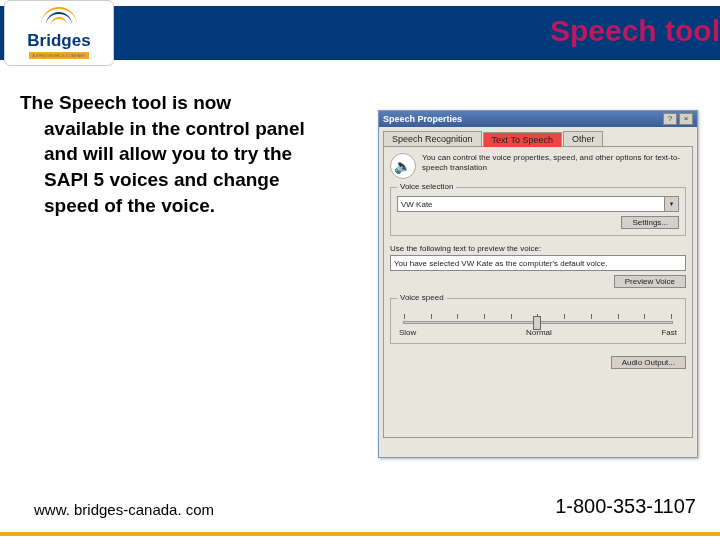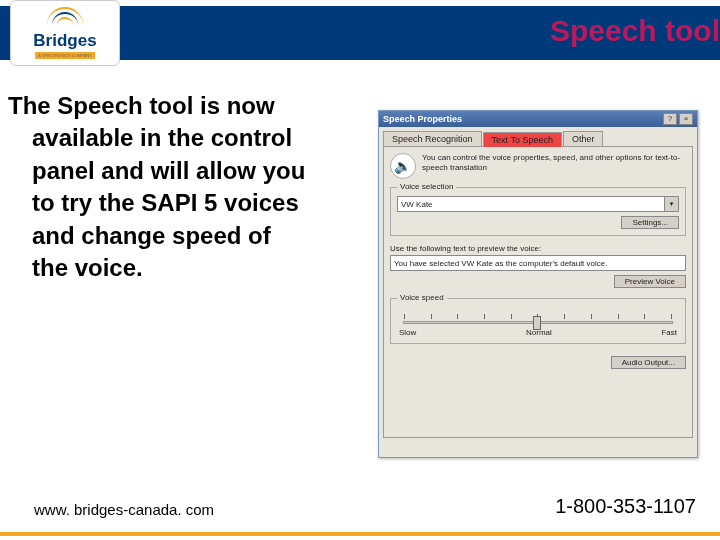--- a/index.html
+++ b/index.html
@@ -1,27 +1,27 @@
 <!DOCTYPE html>
 <html><head>
 <meta charset="utf-8">
 <style>
   * { box-sizing: border-box; margin: 0; padding: 0; }
   body { width: 720px; height: 540px; background: #fff; font-family: Arial, sans-serif; position: relative; overflow: hidden; }
   .header-bar { position: absolute; top: 6px; left: 0; right: 0; height: 54px; background: #003a7a; }
-  .logo-badge { position: absolute; top: 0; left: 10px; width: 110px; height: 66px; background: #fff; border-radius: 6px; border: 1px solid #ccc; display: flex; flex-direction: column; align-items: center; justify-content: center; }
+  .logo-badge { position: absolute; top: 0; left: 4px; width: 110px; height: 66px; background: #fff; border-radius: 6px; border: 1px solid #ccc; display: flex; flex-direction: column; align-items: center; justify-content: center; }
   .logo-arcs { position: relative; width: 40px; height: 22px; }
   .arc { position: absolute; border: 2px solid; border-bottom: none; border-left: none; border-right: none; border-radius: 50% 50% 0 0 / 100% 100% 0 0; left: 50%; transform: translateX(-50%); }
   .arc1 { width: 36px; height: 18px; border-color: #f5a623; top: 0; }
   .arc2 { width: 26px; height: 13px; border-color: #003a7a; top: 5px; }
   .arc3 { width: 16px; height: 8px; border-color: #f5a623; top: 10px; }
   .logo-text { font-size: 17px; font-weight: bold; color: #003a7a; margin-top: 2px; }
   .logo-sub { font-size: 4px; color: #666; background: #f5a623; padding: 1px 3px; margin-top: 1px; }
   .title { position: absolute; top: 14px; left: 0; right: 0; text-align: right; font-size: 30px; font-weight: bold; color: #be185d; font-family: "Century Gothic", Arial, sans-serif; }
-  .body-text { position: absolute; top: 90px; left: 32px; width: 280px; font-size: 24px; font-weight: bold; line-height: 1.35; font-family: "Century Gothic", Arial, sans-serif; }
+  .body-text { position: absolute; top: 90px; left: 44px; width: 280px; font-size: 19px; font-weight: bold; line-height: 1.35; font-family: "Century Gothic", Arial, sans-serif; }
   .body-text .first { margin-left: -24px; }
   .footer-left { position: absolute; bottom: 22px; left: 34px; font-size: 15px; font-family: "Century Gothic", Arial, sans-serif; }
   .footer-right { position: absolute; bottom: 22px; right: 24px; font-size: 20px; font-family: "Century Gothic", Arial, sans-serif; }
   .orange-line { position: absolute; bottom: 4px; left: 0; right: 0; height: 4px; background: #f5a623; }
 
   
   .win { position: absolute; top: 110px; left: 378px; width: 320px; height: 348px; background: #e8e6dc; border: 1px solid #7a98b8; box-shadow: 1px 1px 3px rgba(0,0,0,0.3); font-family: Tahoma, sans-serif; font-size: 9px; color: #222; }
   .titlebar { height: 16px; background: linear-gradient(#5a7fb8, #3a5f98); color: #fff; display: flex; align-items: center; padding: 0 4px; }
   .titlebar .t { flex: 1; font-size: 9px; font-weight: bold; }
   .winbtn { width: 14px; height: 12px; background: #d4d0c8; border: 1px solid #888; margin-left: 2px; font-size: 8px; line-height: 10px; text-align: center; color: #333; }

